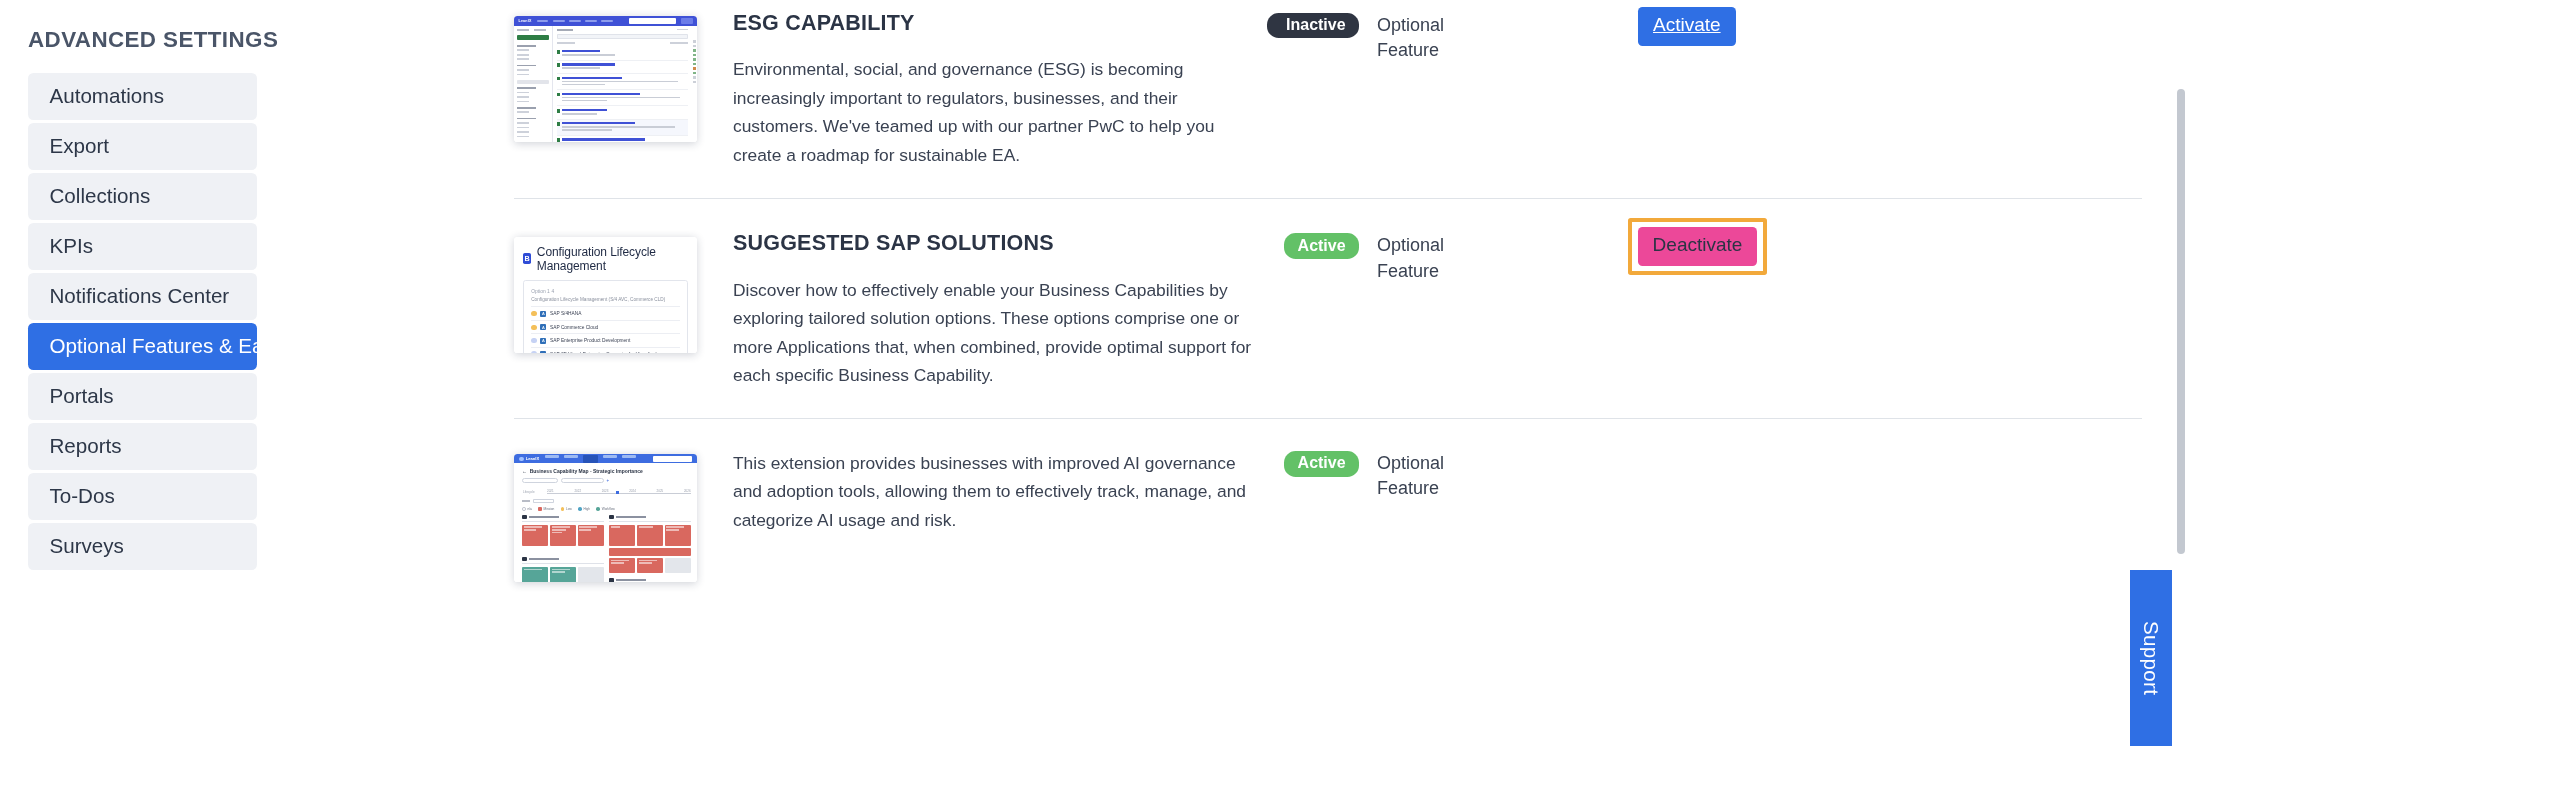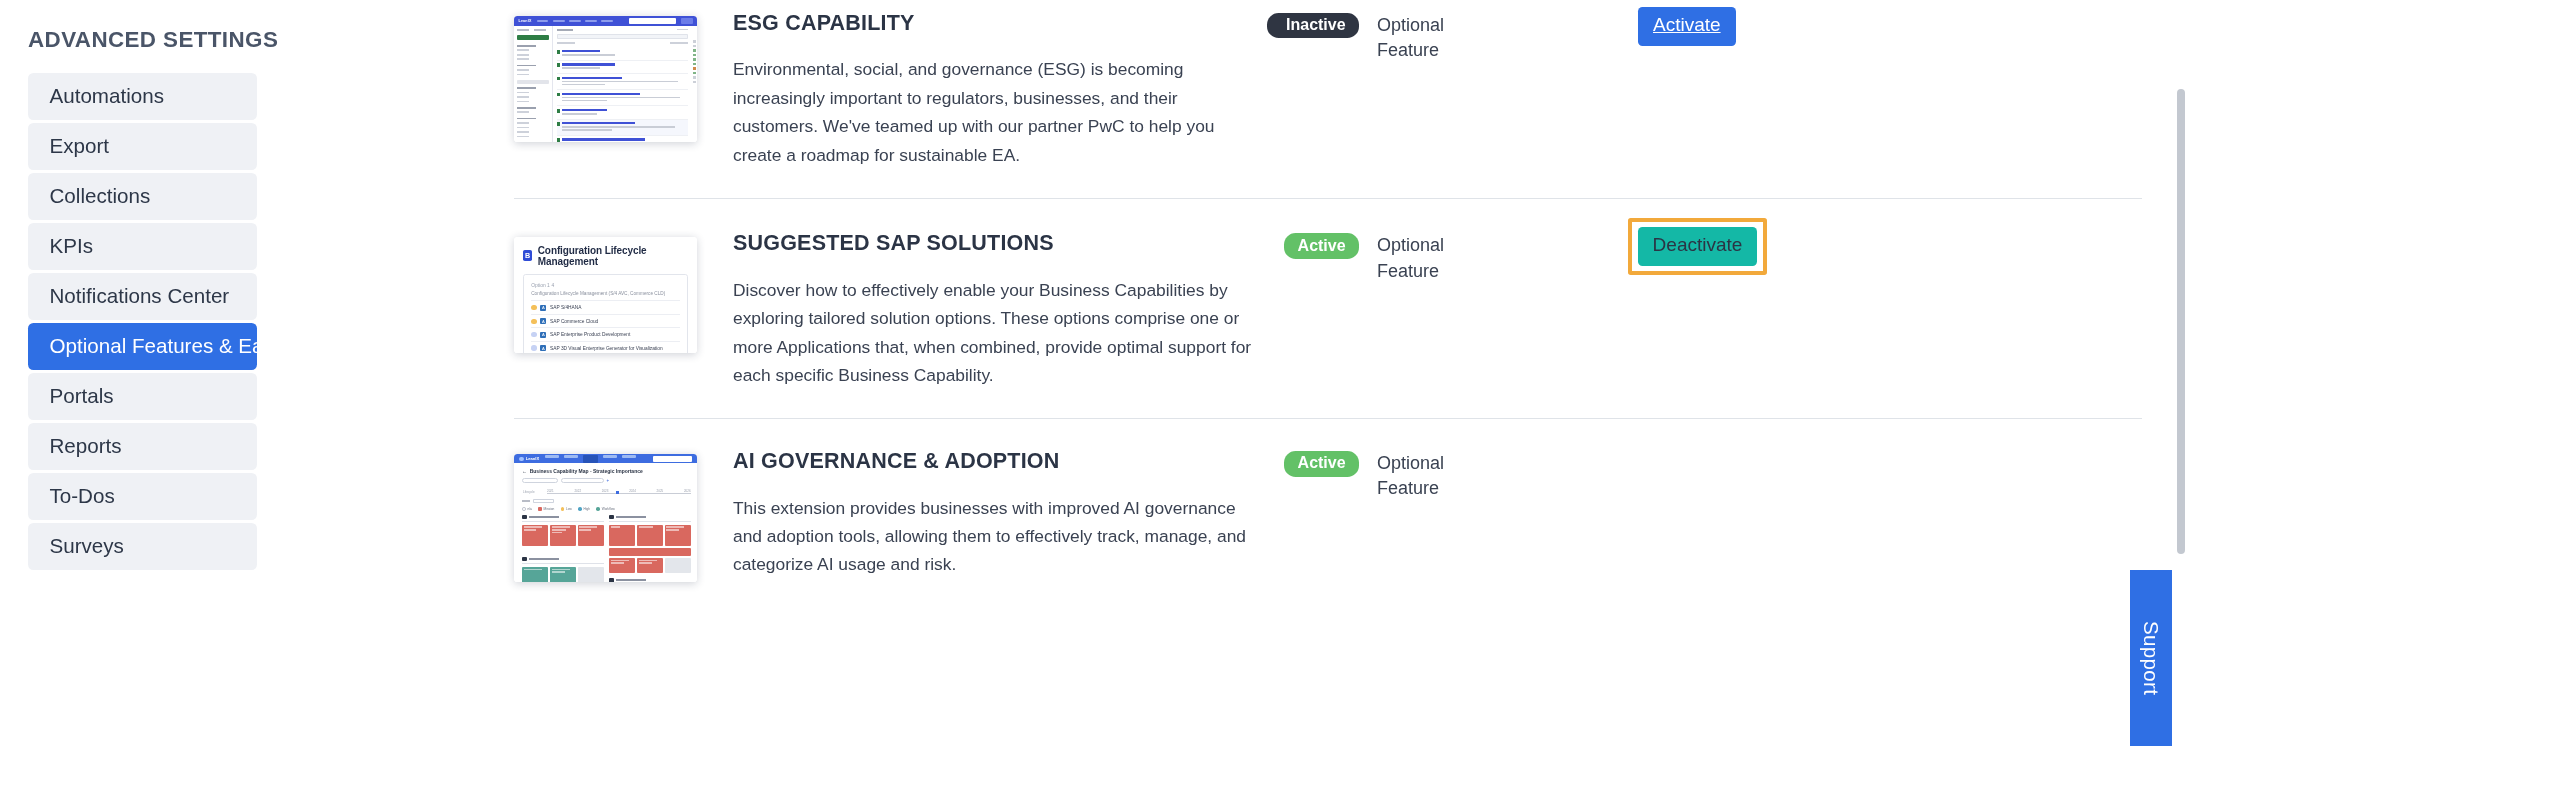--- a/index.html
+++ b/index.html
@@ -63,21 +63,21 @@
   .badge-cell.right { justify-content: flex-end; }
   .kind { font-size: 18px; color: #3a4252; line-height: 1.42; width: 107px; padding-left: 18px; }
 
   .col-action { flex: 0 0 206px; padding-top: 0; display: flex; }
   .btn {
     font-size: 19px; border-radius: 4.5px; padding: 8px 15px 9.8px;
     border: none; cursor: pointer; font-family: "Liberation Sans", sans-serif;
     white-space: nowrap; line-height: 1.1;
   }
   .btn-primary { background: #2f6fe4; color: #ffffff; text-decoration: underline; }
-  .btn-secondary { background: #14b8a6; color: #2b3445; }
+  .btn-secondary { background: #ec4899; color: #2b3445; }
   .highlight-ring {
     border: 4.5px solid #f2a93b; border-radius: 2.7px;
     padding: 5.4px; background: #ffffff; display: inline-block;
   }
 
   
   .support-tab {
     position: absolute; right: 15px; top: 570px;
     width: 42px; height: 176px; background: #2f6fe4;
     color: #fff; font-size: 20.6px;
@@ -128,21 +128,21 @@
   .m1-scroll i.o { background: #d08a4a; }
   .m1-scroll i.g { background: #ccd0d8; }
 
   
   .mini2 { padding: 8px 9px 9px; height: 116px; background: #fff; }
   .m2-head { display: flex; align-items: center; gap: 5.4px; margin-bottom: 7.2px; }
   .m2-logo {
     width: 10.7px; height: 10.7px; background: #2f4cd6; color: #fff; border-radius: 1.8px;
     font-size: 7.2px; font-weight: bold; display: flex; align-items: center; justify-content: center;
   }
-  .m2-title { font-size: 10px; font-weight: bold; color: #1f2a44; letter-spacing: -0.1px; }
+  .m2-title { font-size: 12px; font-weight: normal; color: #1f2a44; letter-spacing: -0.1px; }
   .m2-card { border: 0.9px solid #e2e5ec; border-radius: 2.7px; padding: 6.3px 7.2px 4.5px; }
   .m2-opt { font-size: 6.5px; font-weight: bold; color: #1f2a44; margin-bottom: 2.7px; }
   .m2-opt span { font-weight: normal; color: #99a0af; font-size: 4.9px; }
   .m2-sub { font-size: 4.7px; color: #8a909e; margin-bottom: 4.5px; }
   .m2-item { display: flex; align-items: center; gap: 3.6px; padding: 3.1px 0; border-top: 0.9px solid #eceef3; }
   .m2-dot { width: 5.4px; height: 5.4px; border-radius: 50%; }
   .m2-dot.y { background: #f4c05a; }
   .m2-dot.b { background: #c6d2f4; }
   .m2-a { width: 6.3px; height: 6.3px; background: #2f6fb8; color: #fff; border-radius: 0.9px;
           font-size: 4.1px; display: flex; align-items: center; justify-content: center; }
@@ -585,21 +585,20 @@
 
                   </div>
                 </div>
               </div>
             </div>
           </div>
         </div>
       </div>
 
       <div class="col-text">
-        <h2 class="feat-title">AI GOVERNANCE &amp; ADOPTION</h2>
         <p class="feat-desc">This extension provides businesses with improved AI governance and adoption tools, allowing them to effectively track, manage, and categorize AI usage and risk.</p>
       </div>
 
       <div class="col-status">
         <div class="badge-cell right">
           <span class="badge active">Active</span>
         </div>
         <div class="kind">Optional Feature</div>
       </div>
 

